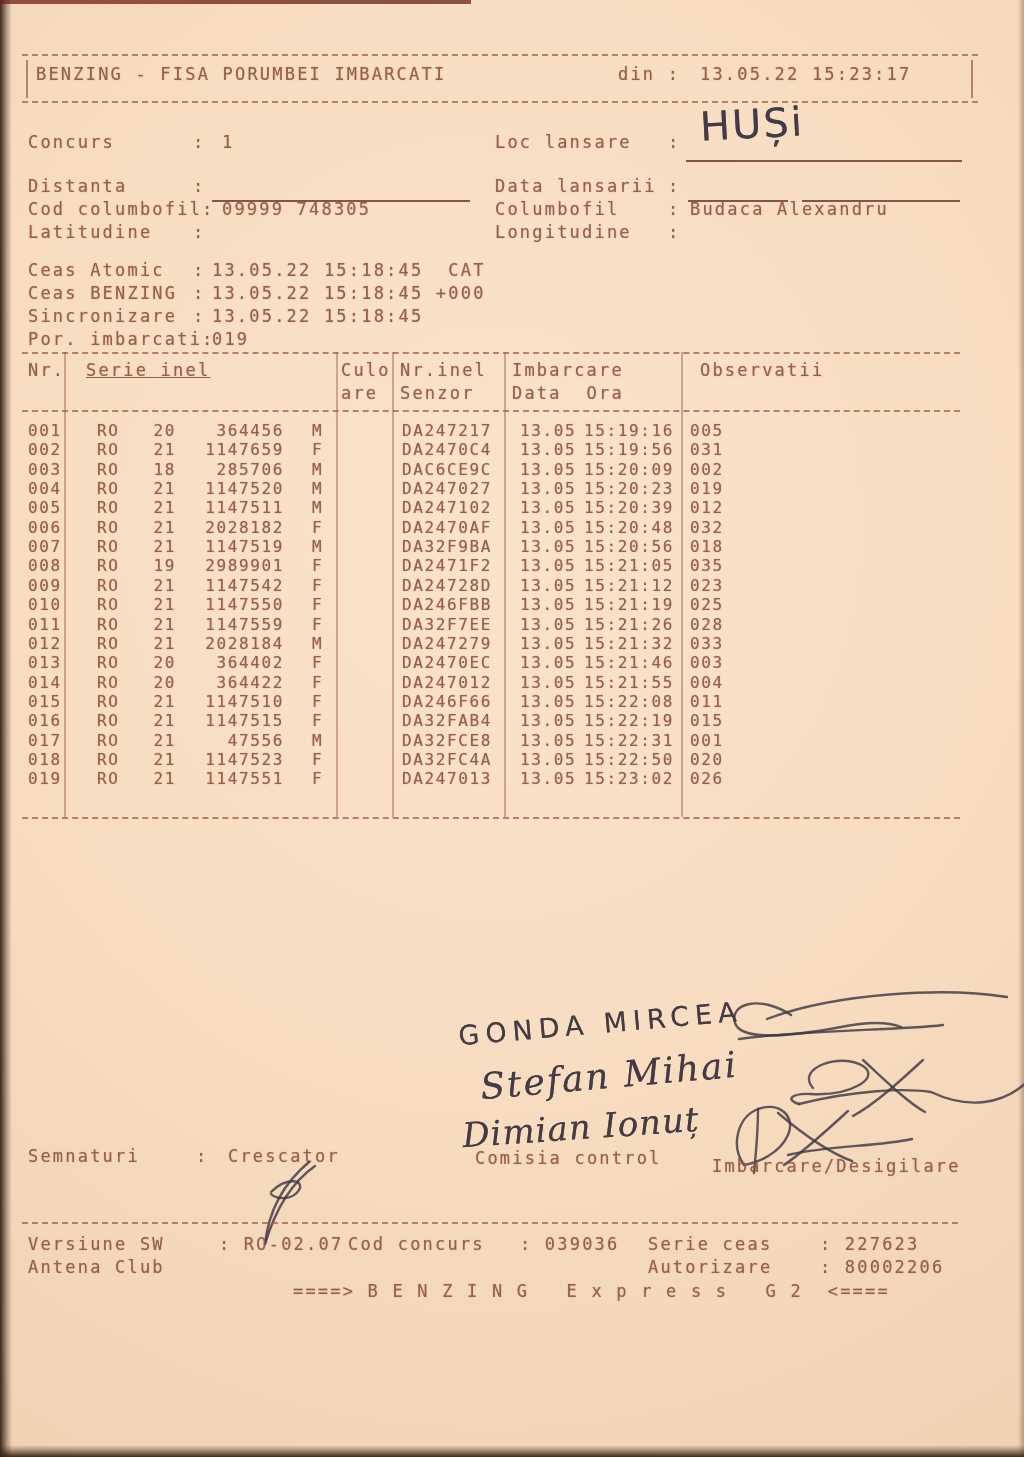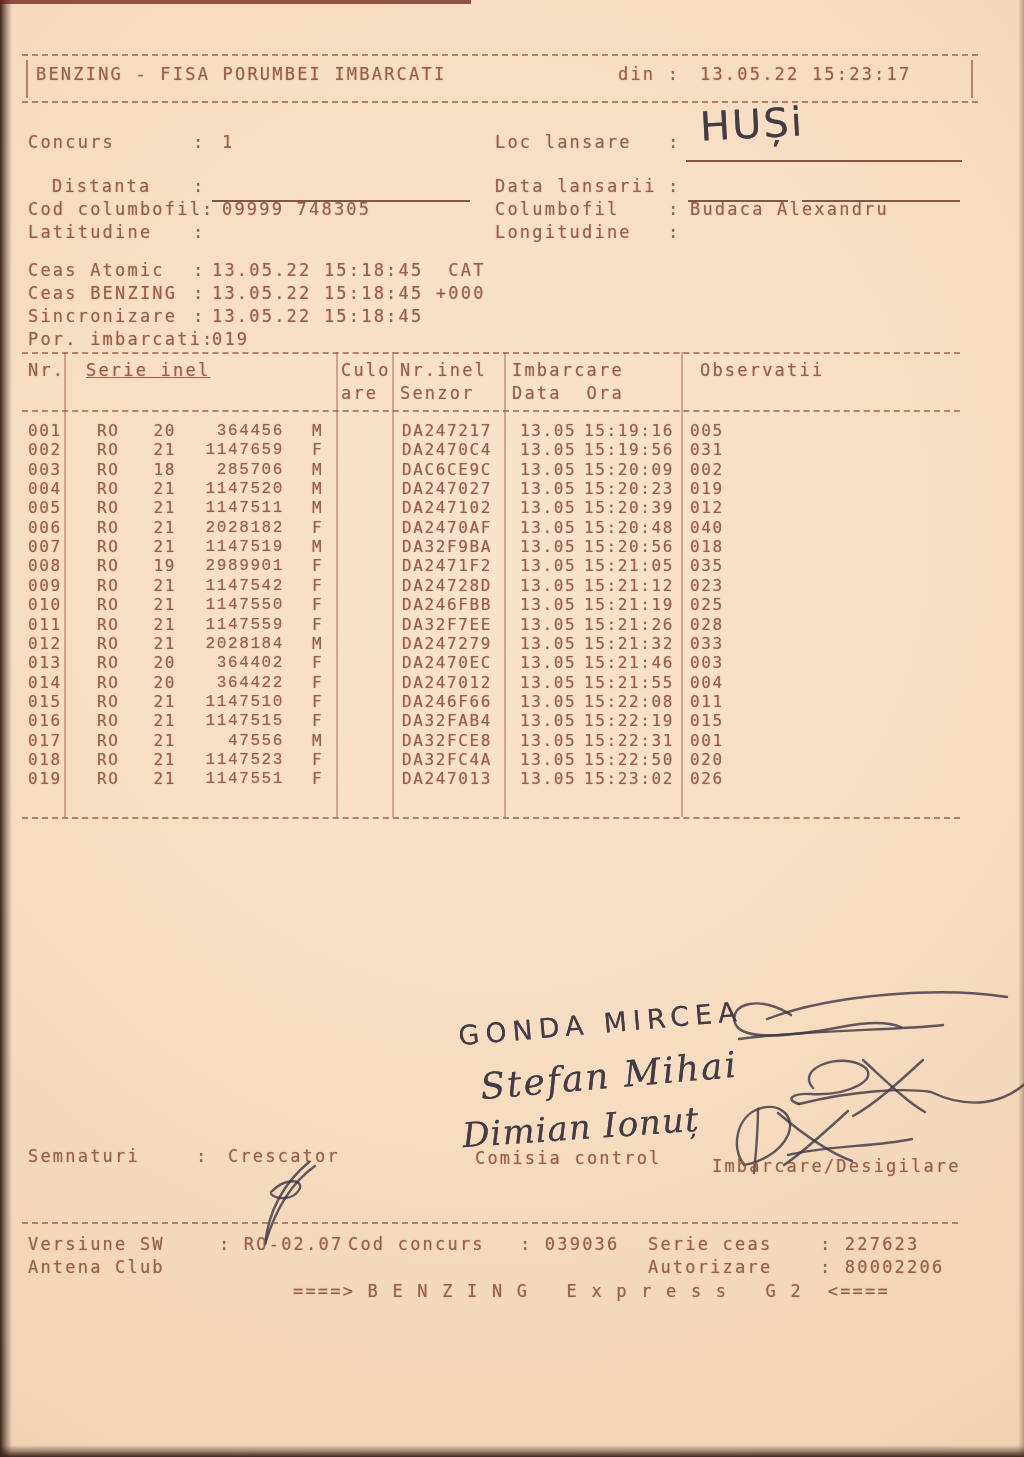--- a/index.html
+++ b/index.html
@@ -27,21 +27,21 @@
   .hw{position:absolute;color:#433b46;white-space:pre;line-height:1;
       font-family:"DejaVu Serif","Liberation Serif",serif;text-shadow:0 0 .6px rgba(60,50,60,.7);}
   .hw-caps{font-family:"DejaVu Sans","Liberation Sans",sans-serif;}
   .sig{position:absolute;}
   .sig path{fill:none;stroke:#3e3844;stroke-width:2.4;stroke-linecap:round;opacity:.82;}
   .row{position:absolute;left:0;width:872px;height:19px;}
   .row span{position:absolute;top:0;}
   .f-nr{left:28px;}
   .f-country{left:97px;}
   .f-year{left:140px;width:36px;text-align:right;display:inline-block;}
-  .f-ring{left:180px;width:104px;text-align:right;display:inline-block;font-family:Liberation Mono, monospace;}
+  .f-ring{left:180px;width:104px;text-align:right;display:inline-block;}
   .f-sex{left:312px;}
   .f-senzor{left:402px;}
   .f-date{left:520px;}
   .f-time{left:584px;}
   .f-obs{left:690px;}
 </style>
 </head>
 <body>
 
 <div class="photo">
@@ -56,21 +56,21 @@
 
   <div class="t" style="left:28px;top:134px;">Concurs</div>
   <div class="t" style="left:193px;top:134px;">:</div>
   <div class="t" style="left:222px;top:134px;">1</div>
 
   <div class="t" style="left:495px;top:134px;">Loc lansare</div>
   <div class="t" style="left:668px;top:134px;">:</div>
   <div class="hw hw-caps" style="left:700px;top:104px;font-size:40px;letter-spacing:2px;transform:rotate(-3deg);">HUȘi</div>
   <div class="uline" style="left:686px;top:160px;width:276px;"></div>
 
-  <div class="t" style="left:28px;top:178px;margin-left:24px;">Distanta</div>
+  <div class="t" style="left:28px;top:178px;">Distanta</div>
   <div class="t" style="left:193px;top:178px;">:</div>
   <div class="uline" style="left:212px;top:200px;width:258px;"></div>
 
   <div class="t" style="left:495px;top:178px;">Data lansarii</div>
   <div class="t" style="left:668px;top:178px;">:</div>
   <div class="uline" style="left:688px;top:200px;width:100px;"></div>
   <div class="uline" style="left:802px;top:200px;width:158px;"></div>
 
   <div class="t" style="left:28px;top:201px;">Cod columbofil:</div>
   <div class="t" style="left:222px;top:201px;">09999 748305</div>
@@ -182,21 +182,21 @@
 
     <div class="row" style="top: 519.75px;">
       <span class="t tr-txt f-nr">006</span>
       <span class="t tr-txt f-country">RO</span>
       <span class="t tr-txt f-year">21</span>
       <span class="t tr-txt f-ring">2028182</span>
       <span class="t tr-txt f-sex">F</span>
       <span class="t tr-txt f-senzor">DA2470AF</span>
       <span class="t tr-txt f-date">13.05</span>
       <span class="t tr-txt f-time">15:20:48</span>
-      <span class="t tr-txt f-obs">040</span>
+      <span class="t tr-txt f-obs">032</span>
     </div>
 
     <div class="row" style="top: 539.1px;">
       <span class="t tr-txt f-nr">007</span>
       <span class="t tr-txt f-country">RO</span>
       <span class="t tr-txt f-year">21</span>
       <span class="t tr-txt f-ring">1147519</span>
       <span class="t tr-txt f-sex">M</span>
       <span class="t tr-txt f-senzor">DA32F9BA</span>
       <span class="t tr-txt f-date">13.05</span>

